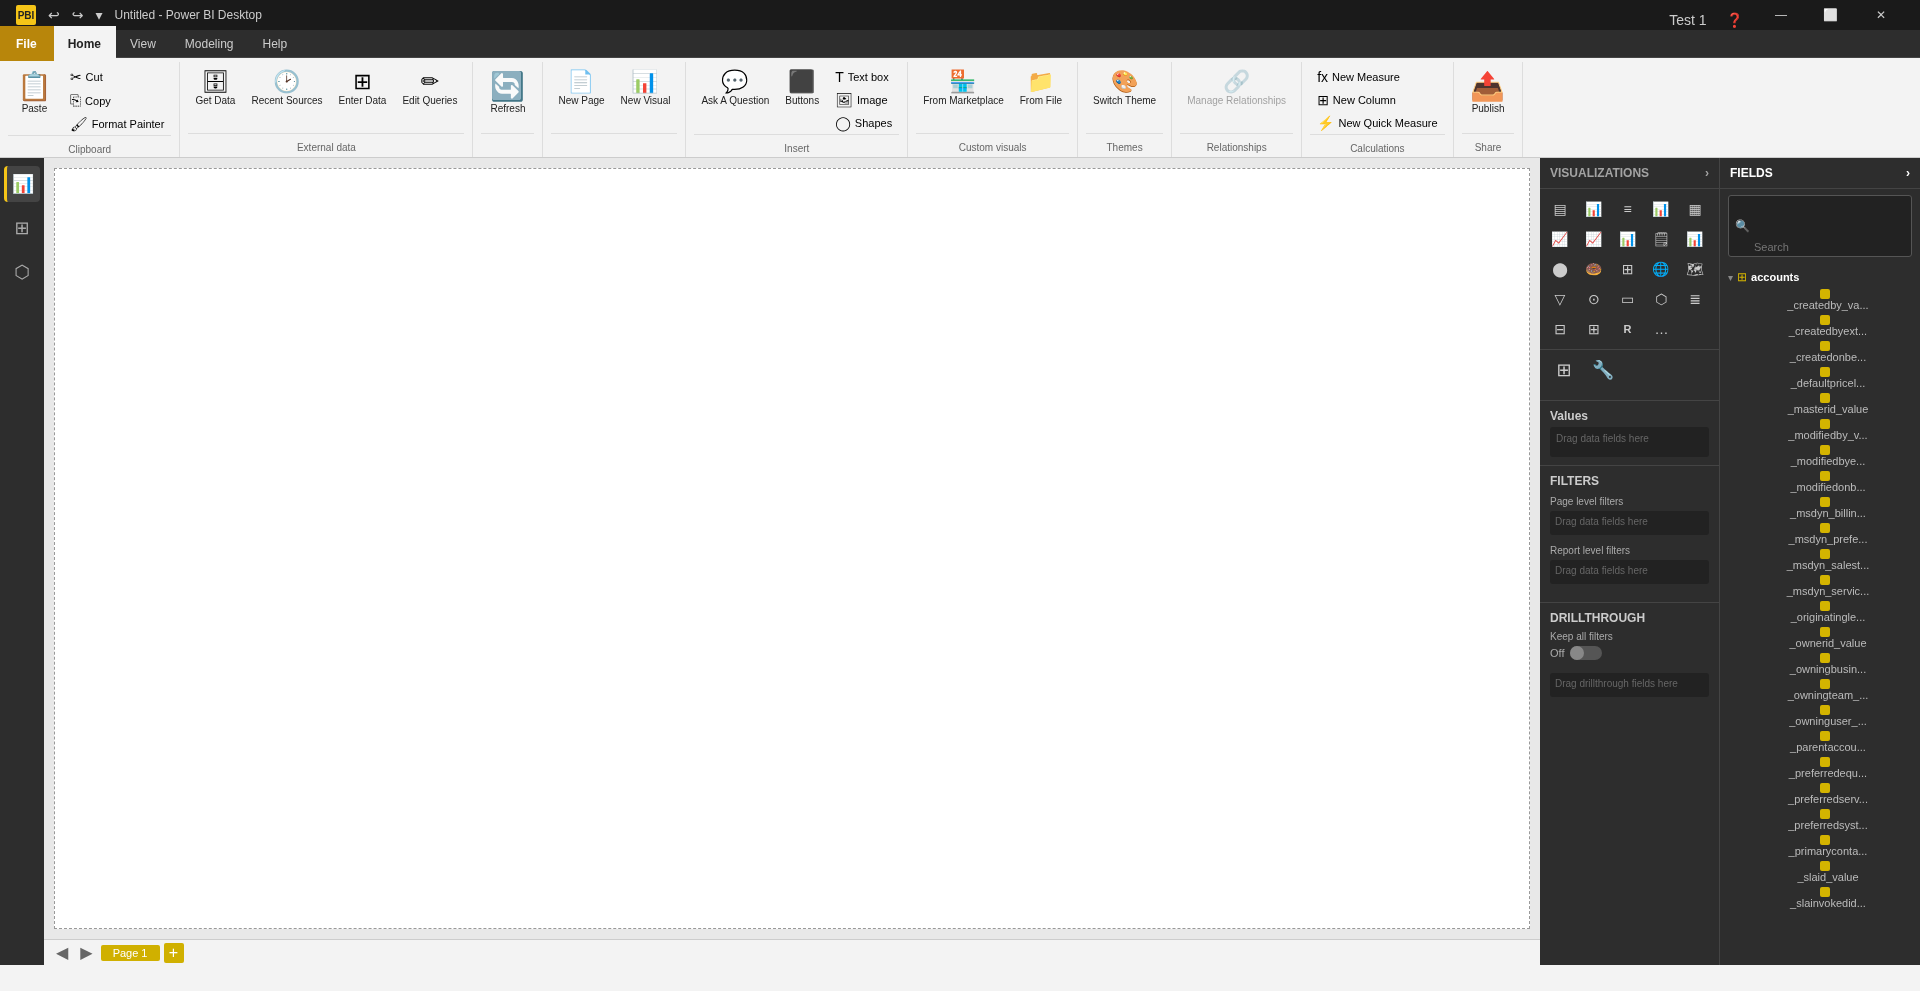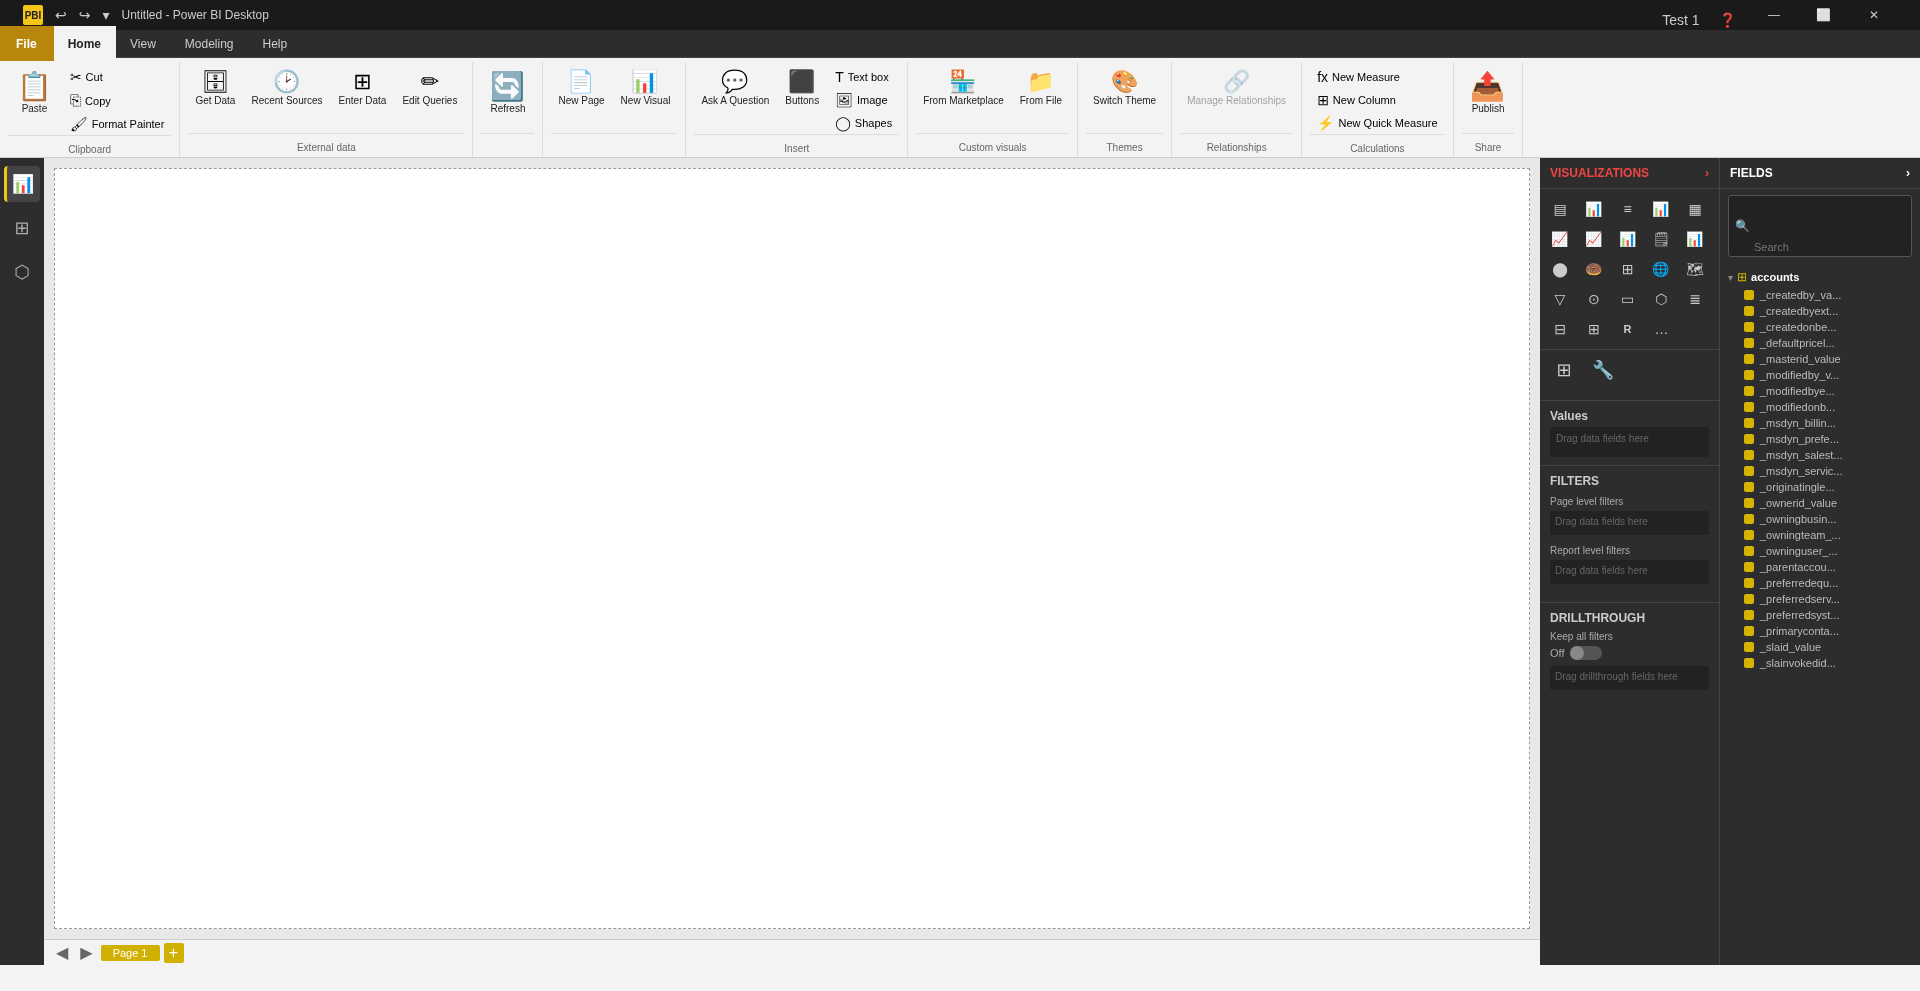--- a/index.html
+++ b/index.html
@@ -2,21 +2,21 @@
 <html><head>
   <meta charset="utf-8">
   <style>
     * { box-sizing: border-box; margin: 0; padding: 0; font-family: 'Segoe UI', Arial, sans-serif; }
     body { width: 1920px; height: 991px; overflow: hidden; background: #f3f3f3; }
 
     
     #titlebar {
       display: flex; align-items: center; height: 30px;
       background: #1a1a1a; color: #fff; font-size: 12px;
-      padding: 0 23px; justify-content: space-between;
+      padding: 0 16px; justify-content: space-between;
     }
     #titlebar-left { display: flex; align-items: center; gap: 8px; }
     #titlebar-logo { width: 20px; height: 20px; background: #f5c518; border-radius: 2px; display: flex; align-items: center; justify-content: center; font-size: 10px; font-weight: bold; color: #222; }
     #titlebar-qat { display: flex; align-items: center; gap: 4px; }
     #titlebar-qat span { color: #ccc; font-size: 14px; cursor: pointer; padding: 2px 4px; }
     #titlebar-title { font-size: 12px; color: #ccc; }
     #titlebar-right { display: flex; align-items: flex-end; gap: 8px; }
     #titlebar-right span { color: #ccc; font-size: 14px; cursor: pointer; padding: 2px 6px; }
     #window-controls { display: flex; align-items: center; gap: 4px; }
     .win-btn { width: 46px; height: 30px; display: flex; align-items: center; justify-content: center; font-size: 12px; color: #ccc; cursor: pointer; }
@@ -121,21 +121,21 @@
       display: flex; height: 100%;
     }
 
     
     #viz-panel {
       width: 180px; background: #2d2d2d; display: flex; flex-direction: column;
       border-right: 1px solid #444;
     }
     #viz-panel-header {
       display: flex; align-items: center; justify-content: space-between;
-      padding: 8px 10px; color: #ef4444; font-size: 12px; font-weight: 600;
+      padding: 8px 10px; color: #a3a3a3; font-size: 12px; font-weight: 600;
       border-bottom: 1px solid #444;
     }
     #viz-icons-grid {
       display: grid; grid-template-columns: repeat(5, 1fr);
       gap: 2px; padding: 6px;
     }
     .viz-icon {
       width: 28px; height: 28px; display: flex; align-items: center;
       justify-content: center; border-radius: 3px; cursor: pointer;
       color: #ccc; font-size: 14px; border: 1px solid transparent;
@@ -150,21 +150,21 @@
     }
     #filters-panel {
       padding: 8px 10px; border-top: 1px solid #444;
     }
     #filters-title { color: #ccc; font-size: 12px; font-weight: 600; margin-bottom: 8px; }
     .filter-section { margin-bottom: 10px; }
     .filter-section-label { color: #aaa; font-size: 10px; margin-bottom: 4px; }
     .filter-drop { background: #222; padding: 5px; border-radius: 3px; font-size: 10px; color: #666; min-height: 24px; }
     #drillthrough-panel { padding: 8px 10px; border-top: 1px solid #444; }
     #drillthrough-title { color: #ccc; font-size: 12px; font-weight: 600; margin-bottom: 6px; }
-    #drillthrough-toggle { display: flex; align-items: center; gap: 6px; margin-bottom: 6px; }
+    #drillthrough-toggle { display: flex; align-items: center; gap: 6px; margin-bottom: 13px; }
     #toggle-track {
       width: 32px; height: 14px; background: #555; border-radius: 7px;
       position: relative; cursor: pointer;
     }
     #toggle-thumb {
       width: 14px; height: 14px; background: #888; border-radius: 50%;
       position: absolute; top: 0; left: 0;
     }
     #toggle-off-label { color: #aaa; font-size: 11px; }
     #drillthrough-drop { background: #222; padding: 5px; border-radius: 3px; font-size: 10px; color: #666; min-height: 24px; }
@@ -192,21 +192,21 @@
     #fields-list { flex: 1; overflow-y: auto; padding: 4px 0; }
     .fields-table-header {
       display: flex; align-items: center; padding: 3px 8px;
       cursor: pointer; color: #fff; font-size: 11px;
     }
     .expand-icon { color: #888; margin-right: 4px; font-size: 10px; }
     .table-icon { color: #d4b400; margin-right: 4px; font-size: 12px; }
     .table-name { color: #fff; font-weight: 600; }
     .field-item {
       display: flex; align-items: center; padding: 2px 8px 2px 24px;
-      cursor: pointer; font-size: 11px; color: #bbb;
+      cursor: pointer; font-size: 11px; color: #bbb; flex-direction: column;
     }
     .field-icon { color: #d4b400; margin-right: 6px; font-size: 10px; width: 10px; height: 10px; background: #d4b400; border-radius: 2px; display: inline-block; }
     .field-name { color: #bbb; }
 
     ::-webkit-scrollbar { width: 6px; }
     ::-webkit-scrollbar-track { background: #2d2d2d; }
     ::-webkit-scrollbar-thumb { background: #555; border-radius: 3px; }
   </style>
 </head>
 <body>

